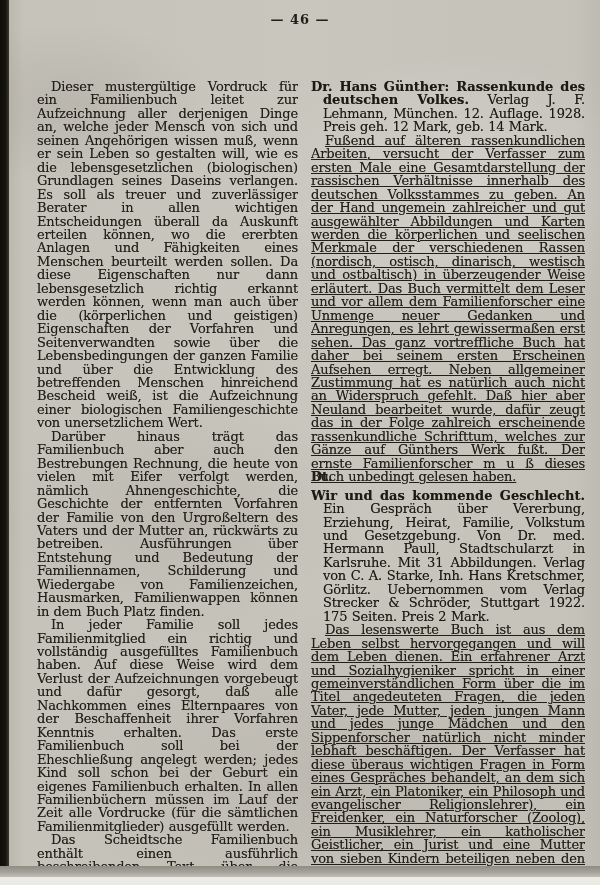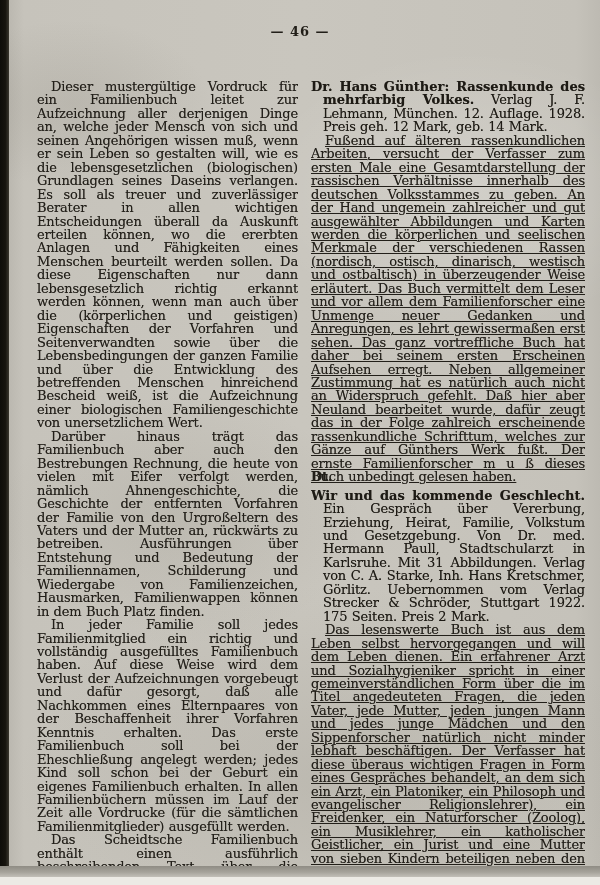--- a/index.html
+++ b/index.html
@@ -30,21 +30,21 @@
   
   .edge-bottom-shadow{
     position:absolute;left:0;top:866px;width:600px;height:11px;
     background:linear-gradient(180deg,#8f8c84 0,#a5a29a 55%,#c2bfb8 100%);
   }
   .edge-bottom-light{
     position:absolute;left:0;top:877px;width:600px;height:8px;
     background:#eceae5;
   }
   .pagenum{
-    position:absolute;left:0;top:24px;width:600px;
+    position:absolute;left:0;top:12px;width:600px;
     text-align:center;
     font-size:13px;font-weight:bold;letter-spacing:1px;
     color:#211e18;
   }
   .col{
     position:absolute;top:68px;
     font-size:13px;line-height:13.45px;
     color:#221f19;
     text-align:justify;
     letter-spacing:-0.15px;
@@ -81,21 +81,21 @@
     <div class="col col-left">
       <p>Dieser mustergültige Vordruck für ein Familienbuch leitet zur Aufzeichnung aller derjenigen Dinge an, welche jeder Mensch von sich und seinen Angehörigen wissen muß, wenn er sein Leben so gestalten will, wie es die lebensgesetzlichen (biologischen) Grundlagen seines Daseins verlangen. Es soll als treuer und zuverlässiger Berater in allen wichtigen Entscheidungen überall da Auskunft erteilen können, wo die ererbten Anlagen und Fähigkeiten eines Menschen beurteilt werden sollen. Da diese Eigenschaften nur dann lebensgesetzlich richtig erkannt werden können, wenn man auch über die (körperlichen und geistigen) Eigenschaften der Vorfahren und Seitenverwandten sowie über die Lebensbedingungen der ganzen Familie und über die Entwicklung des betreffenden Menschen hinreichend Bescheid weiß, ist die Aufzeichnung einer biologischen Familiengeschichte von unersetzlichem Wert.</p>
       <p>Darüber hinaus trägt das Familienbuch aber auch den Bestrebungen Rechnung, die heute von vielen mit Eifer verfolgt werden, nämlich Ahnengeschichte, die Geschichte der entfernten Vorfahren der Familie von den Urgroßeltern des Vaters und der Mutter an, rückwärts zu betreiben. Ausführungen über Entstehung und Bedeutung der Familiennamen, Schilderung und Wiedergabe von Familienzeichen, Hausmarken, Familienwappen können in dem Buch Platz finden.</p>
       <p>In jeder Familie soll jedes Familienmitglied ein richtig und vollständig ausgefülltes Familienbuch haben. Auf diese Weise wird dem Verlust der Aufzeichnungen vorgebeugt und dafür gesorgt, daß alle Nachkommen eines Elternpaares von der Beschaffenheit ihrer Vorfahren Kenntnis erhalten. Das erste Familienbuch soll bei der Eheschließung angelegt werden; jedes Kind soll schon bei der Geburt ein eigenes Familienbuch erhalten. In allen Familienbüchern müssen im Lauf der Zeit alle Vordrucke (für die sämtlichen Familienmitglieder) ausgefüllt werden.</p>
       <p>Das Scheidtsche Familienbuch enthält einen ausführlich beschreibenden Text über die Benutzung, eine Bildtafel als Beispiel für die Beschreibung von Kopf- und Gesichtsform, eine Familientafel, zwei Vorfahrentafeln, 12 Blätter mit Vordruck zum Eintragen der familiengeschichtlichen Angaben für die Kinder, 16 Blätter für die Eltern, Großeltern und Urgroßeltern, 18 weitere Blätter zur Ergänzung und für die Ahnengeschichte und 5 Kartons für Lichtbilder. Das vornehm ausgestattete Familienbuch ist aus der alten Schwabacher gesetzt und auf einem prachtvollen Urkundenpapier mehrfarbig gedruckt. Die Linien der Vordruckseiten sind im Werke mattgelb gedruckt. Es ist mit Schnur beweglich gebunden, so daß man Ergänzungsblätter leicht einfügen kann. Es kostet in vornehmem Butram-Leinenband 10 Mark.</p>
 
     </div>
 
     <div class="col col-right">
 
-      <p class="review-head"><span class="title">Dr. Hans Günther: Rassenkunde des mehrfarbig Volkes.</span><span> Verlag J. F. Lehmann, München. 12. Auflage. 1928. Preis geh. 12 Mark, geb. 14 Mark.</span></p>
+      <p class="review-head"><span class="title">Dr. Hans Günther: Rassenkunde des deutschen Volkes.</span><span> Verlag J. F. Lehmann, München. 12. Auflage. 1928. Preis geh. 12 Mark, geb. 14 Mark.</span></p>
       <p class="body-first">Fußend auf älteren rassenkundlichen Arbeiten, versucht der Verfasser zum ersten Male eine Gesamtdarstellung der rassischen Verhältnisse innerhalb des deutschen Volksstammes zu geben. An der Hand ungemein zahlreicher und gut ausgewählter Abbildungen und Karten werden die körperlichen und seelischen Merkmale der verschiedenen Rassen (nordisch, ostisch, dinarisch, westisch und ostbaltisch) in überzeugender Weise erläutert. Das Buch vermittelt dem Leser und vor allem dem Familienforscher eine Unmenge neuer Gedanken und Anregungen, es lehrt gewissermaßen erst sehen. Das ganz vortreffliche Buch hat daher bei seinem ersten Erscheinen Aufsehen erregt. Neben allgemeiner Zustimmung hat es natürlich auch nicht an Widerspruch gefehlt. Daß hier aber Neuland bearbeitet wurde, dafür zeugt das in der Folge zahlreich erscheinende rassenkundliche Schrifttum, welches zur Gänze auf Günthers Werk fußt. Der ernste Familienforscher m u ß dieses Buch unbedingt gelesen haben.</p>
       <div class="sig">Dt.</div>
 
       <div class="gap"></div>
 
       <p class="review-head"><span class="title">Wir und das kommende Geschlecht.</span><span> Ein Gespräch über Vererbung, Erziehung, Heirat, Familie, Volkstum und Gesetzgebung. Von Dr. med. Hermann Paull, Stadtschularzt in Karlsruhe. Mit 31 Abbildungen. Verlag von C. A. Starke, Inh. Hans Kretschmer, Görlitz. Uebernommen vom Verlag Strecker &amp; Schröder, Stuttgart 1922. 175 Seiten. Preis 2 Mark.</span></p>
       <p class="body-first">Das lesenswerte Buch ist aus dem Leben selbst hervorgegangen und will dem Leben dienen. Ein erfahrener Arzt und Sozialhygieniker spricht in einer gemeinverständlichen Form über die im Titel angedeuteten Fragen, die jeden Vater, jede Mutter, jeden jungen Mann und jedes junge Mädchen und den Sippenforscher natürlich nicht minder lebhaft beschäftigen. Der Verfasser hat diese überaus wichtigen Fragen in Form eines Gespräches behandelt, an dem sich ein Arzt, ein Platoniker, ein Philosoph und evangelischer Religionslehrer), ein Freidenker, ein Naturforscher (Zoolog), ein Musiklehrer, ein katholischer Geistlicher, ein Jurist und eine Mutter von sieben Kindern beteiligen neben den Männern und Frauen, denen — nach dem Vorwort des Verfassers — Schweigen, Hören und Lernen reicher Gewinn ist. An der Hand zahlreicher Vorfahrentafeln werden in packender Weise Fragen der Vererbung besprochen. Verantwortung vor dem kommenden Geschlecht ist der leitende Gedanke, von dem auch die heutige Gesellschaft durchdrungen werden muß, soll das Volk nicht untergehen. Das Büchlein führt dem Leser die Wichtigkeit</p>
 
     </div>
 

